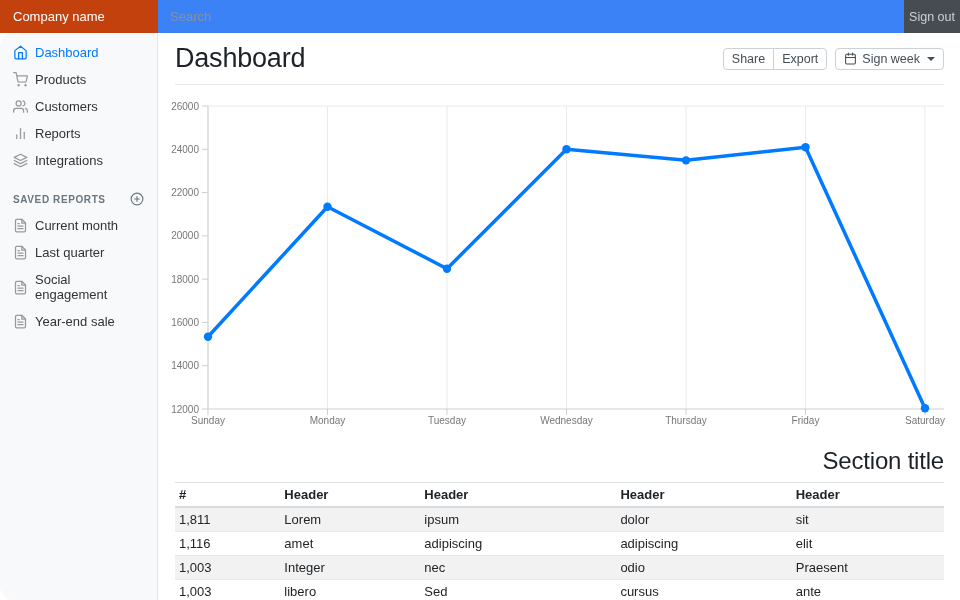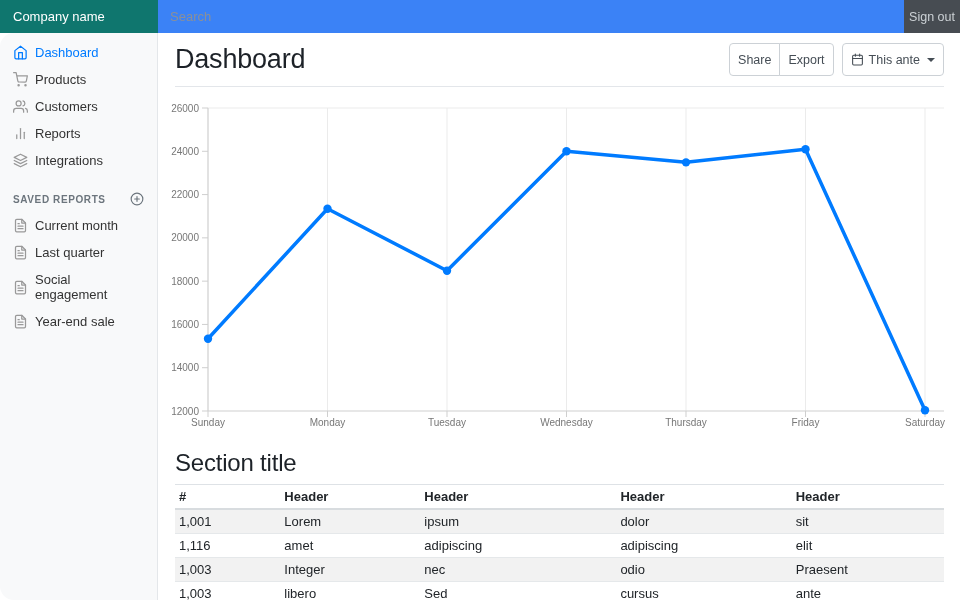--- a/index.html
+++ b/index.html
@@ -2,21 +2,21 @@
 <html><head>
 <meta charset="utf-8">
 <style>
   * { margin:0; padding:0; box-sizing:border-box; }
   html,body { width:960px; height:600px; overflow:hidden; }
   body { font-family:"Liberation Sans","DejaVu Sans",sans-serif; color:#212529; background:#fff;
          display:flex; flex-direction:column; font-size:13px; }
 
   
   .navbar { display:flex; height:33px; flex:0 0 33px; align-items:stretch; background:#3f444b; }
-  .brand { width:158px; flex:0 0 158px; background:#0f766e; color:#fff; font-size:13px;
+  .brand { width:158px; flex:0 0 158px; background:#c2410c; color:#fff; font-size:13px;
            display:flex; align-items:center; padding-left:13px; }
   .search { flex:1; background:#3b82f6; border:0; outline:none; color:#fff; font-size:13px;
             padding:0 12px; font-family:inherit; }
   .search::placeholder { color:#8b9098; }
   .signout { width:56px; flex:0 0 56px; background:#474c52; color:#ccd1d5; font-size:12.5px;
              display:flex; align-items:center; justify-content:center; text-decoration:none; cursor:pointer; }
 
   
   .content { flex:1; display:flex; overflow:hidden;border-radius:14px; }
   .sidebar { width:158px; flex:0 0 158px; background:#f8f9fa; border-right:1px solid #e4e7ea;
@@ -32,36 +32,36 @@
   .sidebar-heading .add { color:#6c757d; cursor:pointer; display:flex; }
 
   .main { flex:1; padding:10px 16px 0 17px; overflow:hidden; }
 
   
   .page-header { display:flex; align-items:center; justify-content:space-between;
                  padding-bottom:10px; border-bottom:1px solid #e3e6ea; }
   .page-header h1 { font-size:27px; font-weight:500; color:#1d2228; letter-spacing:-.2px; }
   .toolbar { display:flex; align-items:center; gap:8px; }
   .btn { font-family:inherit; font-size:12.5px; color:#454d55; background:#fff;
-         border:1px solid #ccd1d6; border-radius:4px; padding:2px 8px; height:33px;
+         border:1px solid #ccd1d6; border-radius:4px; padding:2px 8px; height:22px;
          display:inline-flex; align-items:center; gap:5px; cursor:pointer; }
   .btn-group { display:inline-flex; }
   .btn-group .btn:first-child { border-radius:4px 0 0 4px; }
   .btn-group .btn:last-child { border-radius:0 4px 4px 0; margin-left:-1px; }
   .caret { width:0; height:0; border-left:4px solid transparent; border-right:4px solid transparent;
            border-top:4px solid #454d55; margin-left:2px; }
 
   
   .chart-wrap { margin-top:14px; }
   .chart-wrap svg { overflow:visible; display:block; }
   .tick { font-size:10px; fill:#777; font-family:inherit; }
 
   
   .section-title { margin-top:16px; margin-bottom:7px; font-size:24px; font-weight:500;
-                   color:#1d2228; letter-spacing:-.2px; }
+                   color:#1d2228; letter-spacing:-.2px;text-align:right; }
   table { width:100%; border-collapse:collapse; font-size:13px; table-layout:fixed; }
   th { text-align:left; font-weight:700; padding:4px; border-top:1px solid #dee2e6;
        border-bottom:2px solid #d8dcdf; }
   td { padding:4px; border-top:1px solid #e5e8ea; white-space:nowrap; overflow:hidden; }
   tbody tr:nth-child(odd) { background:#f2f2f2; }
   tbody tr:last-child td { border-bottom:1px solid #e5e8ea; }
 </style>
 </head>
 <body>
 
@@ -179,21 +179,21 @@
         </div>
         <button class="btn">
           <span style="display:flex">
               <svg viewBox="0 0 24 24" width="13" height="13" fill="none" stroke="currentColor" stroke-width="2" stroke-linecap="round" stroke-linejoin="round">
                 <rect x="3" y="4" width="18" height="18" rx="2" ry="2"></rect>
                 <line x1="16" y1="2" x2="16" y2="6"></line>
                 <line x1="8" y1="2" x2="8" y2="6"></line>
                 <line x1="3" y1="10" x2="21" y2="10"></line>
               </svg>
             </span>
-          <span>This ante</span>
+          <span>Sign week</span>
           <span class="caret"></span>
         </button>
       </div>
     </div>
 
     <div class="chart-wrap">
       <svg width="770" height="332">
           <line x1="33" y1="7" x2="33" y2="310" stroke="#ebebeb" stroke-width="1"></line>
           <line x1="33" y1="310" x2="33" y2="316" stroke="#cfcfcf" stroke-width="1"></line>
           <text x="33" y="325" text-anchor="middle" class="tick">Sunday</text>
@@ -258,21 +258,21 @@
           <tr>
             <th>#</th>
             <th>Header</th>
             <th>Header</th>
             <th>Header</th>
             <th>Header</th>
           </tr>
         </thead>
       <tbody>
           <tr>
-            <td>1,001</td>
+            <td>1,811</td>
             <td>Lorem</td>
             <td>ipsum</td>
             <td>dolor</td>
             <td>sit</td>
           </tr>
           <tr>
             <td>1,116</td>
             <td>amet</td>
             <td>adipiscing</td>
             <td>adipiscing</td>

